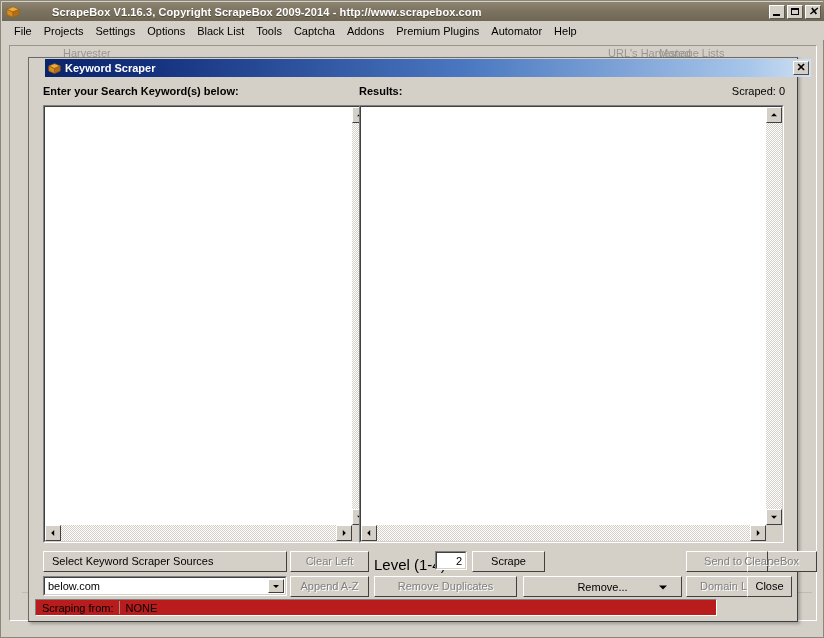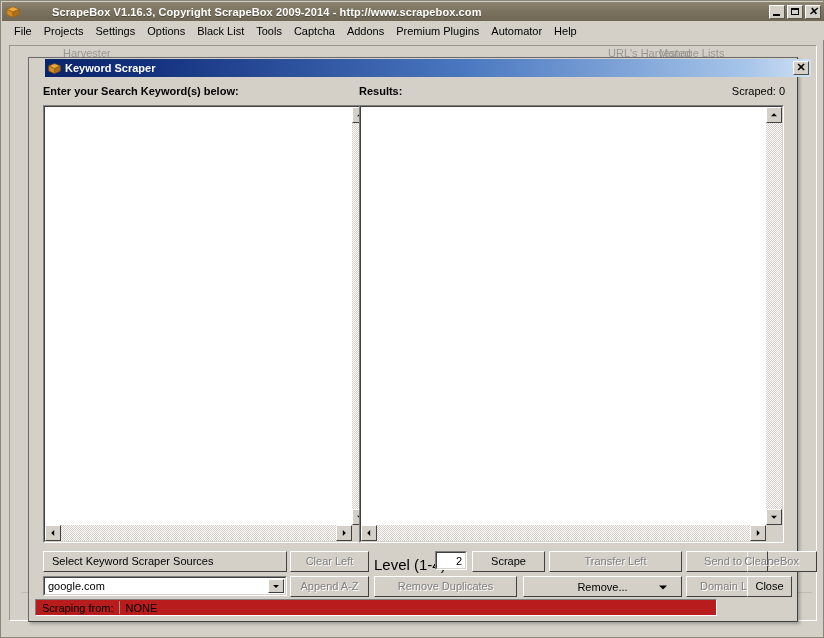--- a/index.html
+++ b/index.html
@@ -527,27 +527,26 @@
 
     <span class="plain-label" style="left:345px; top:498px;">Level (1-4):</span>
 
     <div class="num-input" style="left:406px; top:493px; width:32px; height:19px;">
       <div class="ni-inner"></div>
       <span>2</span>
     </div>
 
     <div class="btn" style="left:443px; top:493px; width:73px; height:21px;">Scrape</div>
 
-    <div class="btn disabled" style="left:520px; top:493px; width:133px; height:21px;">Transfer Left</div>
 
     <div class="btn disabled" style="left:657px; top:493px; width:131px; height:21px;">Send to ScrapeBox</div>
 
     <div class="combo" style="left:14px; top:518px; width:244px; height:20px;">
       <div class="combo-inner"></div>
-      <span class="combo-text">google.com</span>
+      <span class="combo-text">below.com</span>
       <span class="combo-arrow"></span>
     </div>
 
     <div class="btn disabled" style="left:261px; top:518px; width:79px; height:21px;">Append A-Z</div>
 
     <div class="btn disabled" style="left:345px; top:518px; width:143px; height:21px;">Remove Duplicates</div>
 
     <div class="combo-btn" style="left:494px; top:518px; width:159px; height:21px;">
       <span>Remove...</span>
       <span class="cb-arrow"></span>

